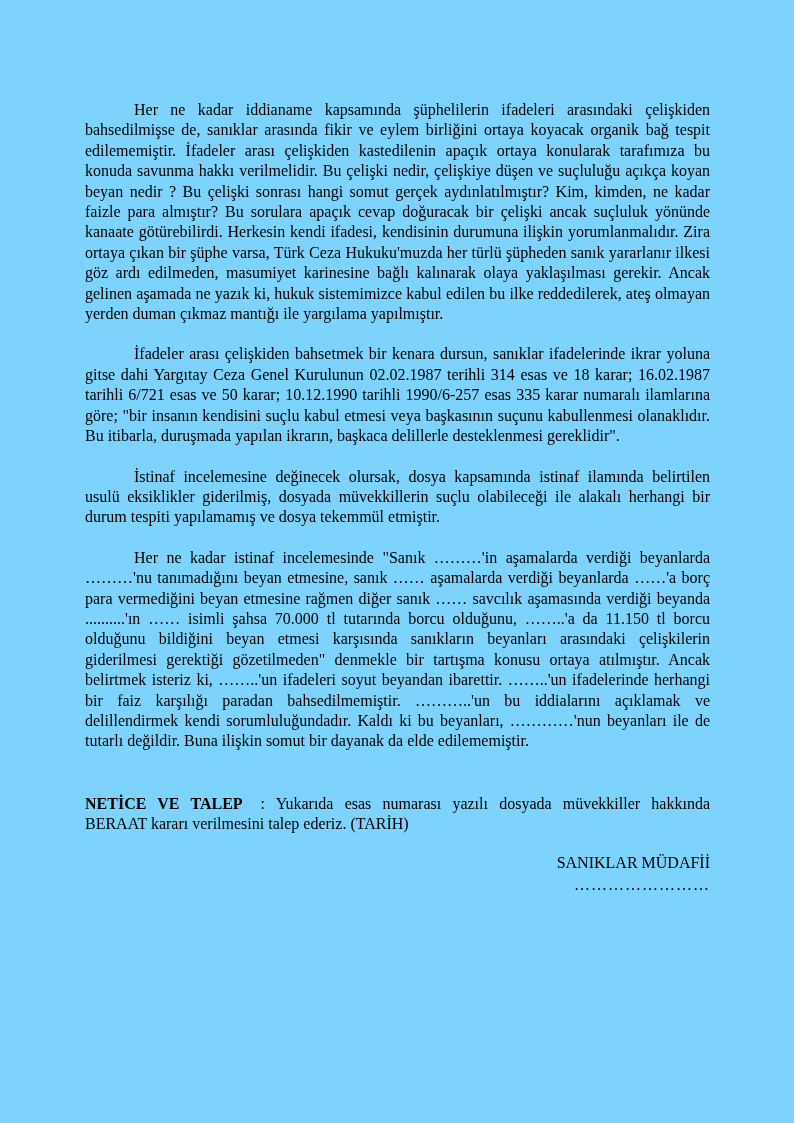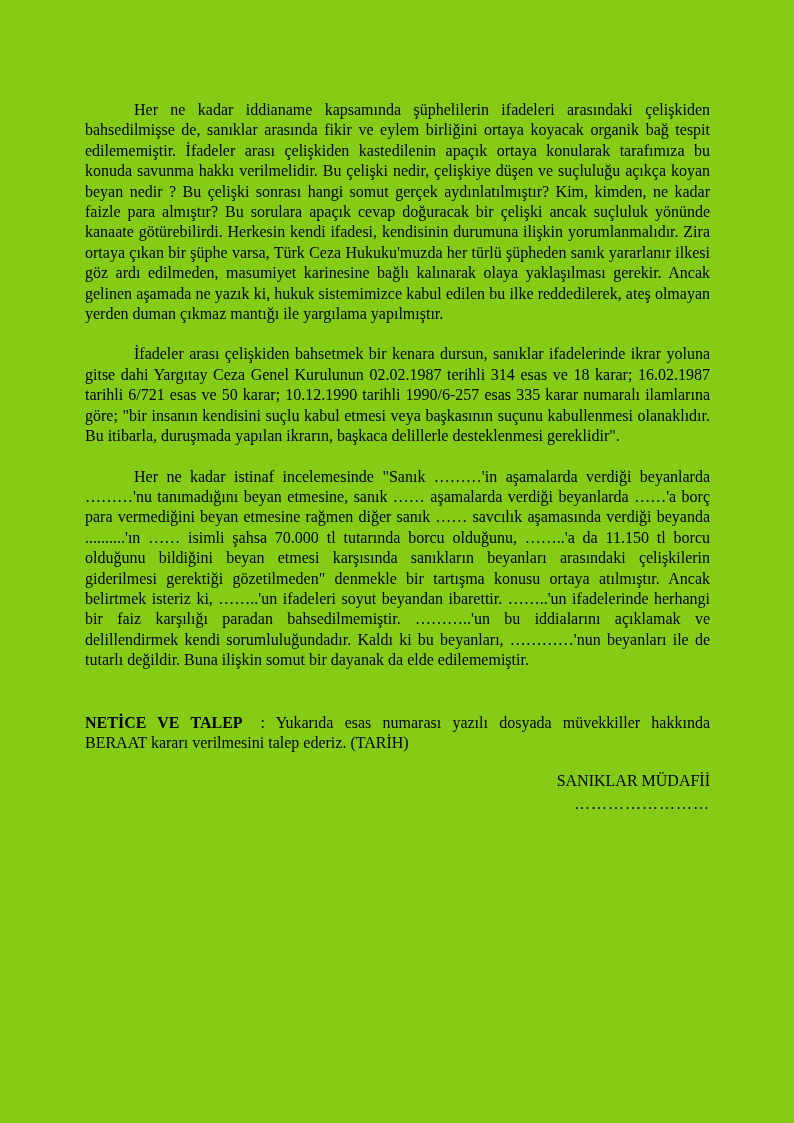--- a/index.html
+++ b/index.html
@@ -4,21 +4,21 @@
 <style>
   html, body {
     margin: 0;
     padding: 0;
     background: #ffffff;
   }
   .page {
     position: relative;
     width: 794px;
     height: 1123px;
-    background: #84cc16;
+    background: #7dd3fc;
     color: #000000;
     font-family: "Liberation Serif", serif;
     font-size: 16px;
     line-height: 20.4px;
     overflow: hidden;
   }
   .content {
     position: absolute;
     left: 85px;
     top: 100px;
@@ -57,20 +57,21 @@
 </head>
 <body>
 
 <div class="page">
   <div class="content">
 
     <p class="para">Her ne kadar iddianame kapsamında şüphelilerin ifadeleri arasındaki çelişkiden bahsedilmişse de, sanıklar arasında fikir ve eylem birliğini ortaya koyacak organik bağ tespit edilememiştir. İfadeler arası çelişkiden kastedilenin apaçık ortaya konularak tarafımıza bu konuda savunma hakkı verilmelidir. Bu çelişki nedir, çelişkiye düşen ve suçluluğu açıkça koyan beyan nedir ? Bu çelişki sonrası hangi somut gerçek aydınlatılmıştır? Kim, kimden, ne kadar faizle para almıştır? Bu sorulara apaçık cevap doğuracak bir çelişki ancak suçluluk yönünde kanaate götürebilirdi. Herkesin kendi ifadesi, kendisinin durumuna ilişkin yorumlanmalıdır. Zira ortaya çıkan bir şüphe varsa, Türk Ceza Hukuku'muzda her türlü şüpheden sanık yararlanır ilkesi göz ardı edilmeden, masumiyet karinesine bağlı kalınarak olaya yaklaşılması gerekir. Ancak gelinen aşamada ne yazık ki, hukuk sistemimizce kabul edilen bu ilke reddedilerek, ateş olmayan yerden duman çıkmaz mantığı ile yargılama yapılmıştır.</p>
 
     <p class="para">İfadeler arası çelişkiden bahsetmek bir kenara dursun, sanıklar ifadelerinde ikrar yoluna gitse dahi Yargıtay Ceza Genel Kurulunun 02.02.1987 terihli 314 esas ve 18 karar; 16.02.1987 tarihli 6/721 esas ve 50 karar; 10.12.1990 tarihli 1990/6-257 esas 335 karar numaralı ilamlarına göre; "bir insanın kendisini suçlu kabul etmesi veya başkasının suçunu kabullenmesi olanaklıdır. Bu itibarla, duruşmada yapılan ikrarın, başkaca delillerle desteklenmesi gereklidir".</p>
 
+    <p class="para">İstinaf incelemesine değinecek olursak, dosya kapsamında istinaf ilamında belirtilen usulü eksiklikler giderilmiş, dosyada müvekkillerin suçlu olabileceği ile alakalı herhangi bir durum tespiti yapılamamış ve dosya tekemmül etmiştir.</p>
 
     <p class="para">Her ne kadar istinaf incelemesinde "Sanık ………'in aşamalarda verdiği beyanlarda ………'nu tanımadığını beyan etmesine, sanık …… aşamalarda verdiği beyanlarda ……'a borç para vermediğini beyan etmesine rağmen diğer sanık …… savcılık aşamasında verdiği beyanda ..........'ın …… isimli şahsa 70.000 tl tutarında borcu olduğunu, ……..'a da 11.150 tl borcu olduğunu bildiğini beyan etmesi karşısında sanıkların beyanları arasındaki çelişkilerin giderilmesi gerektiği gözetilmeden" denmekle bir tartışma konusu ortaya atılmıştır. Ancak belirtmek isteriz ki, ……..'un ifadeleri soyut beyandan ibarettir. ……..'un ifadelerinde herhangi bir faiz karşılığı paradan bahsedilmemiştir. ………..'un bu iddialarını açıklamak ve delillendirmek kendi sorumluluğundadır. Kaldı ki bu beyanları, …………'nun beyanları ile de tutarlı değildir. Buna ilişkin somut bir dayanak da elde edilememiştir.</p>
 
     <p class="conclusion">
       <span class="label">NETİCE VE TALEP</span><span>: Yukarıda esas numarası yazılı dosyada müvekkiller hakkında BERAAT kararı verilmesini talep ederiz. (TARİH)</span>
     </p>
 
     <div class="signature">
       <div class="sig-title">SANIKLAR MÜDAFİİ</div>
       <div class="sig-dots">……………………</div>

